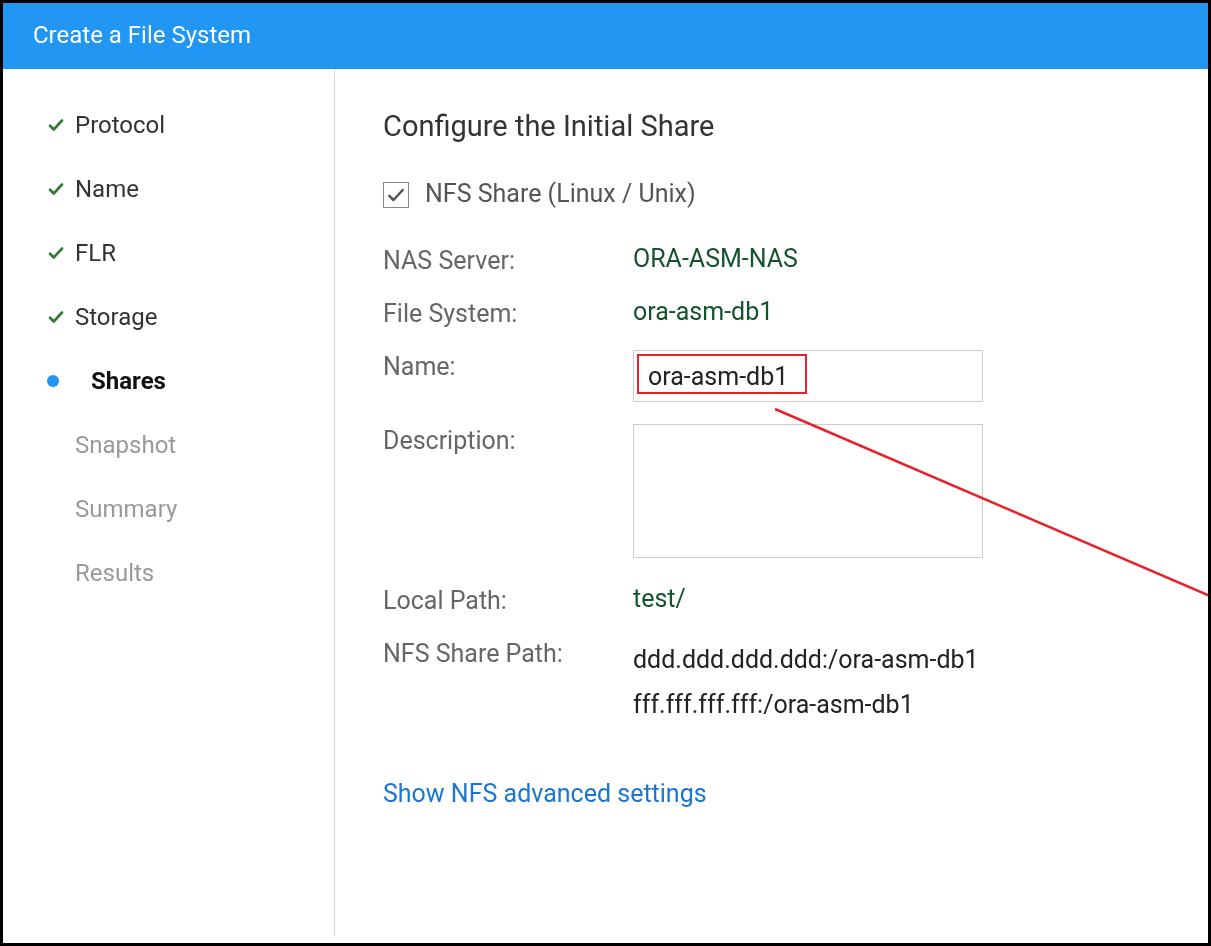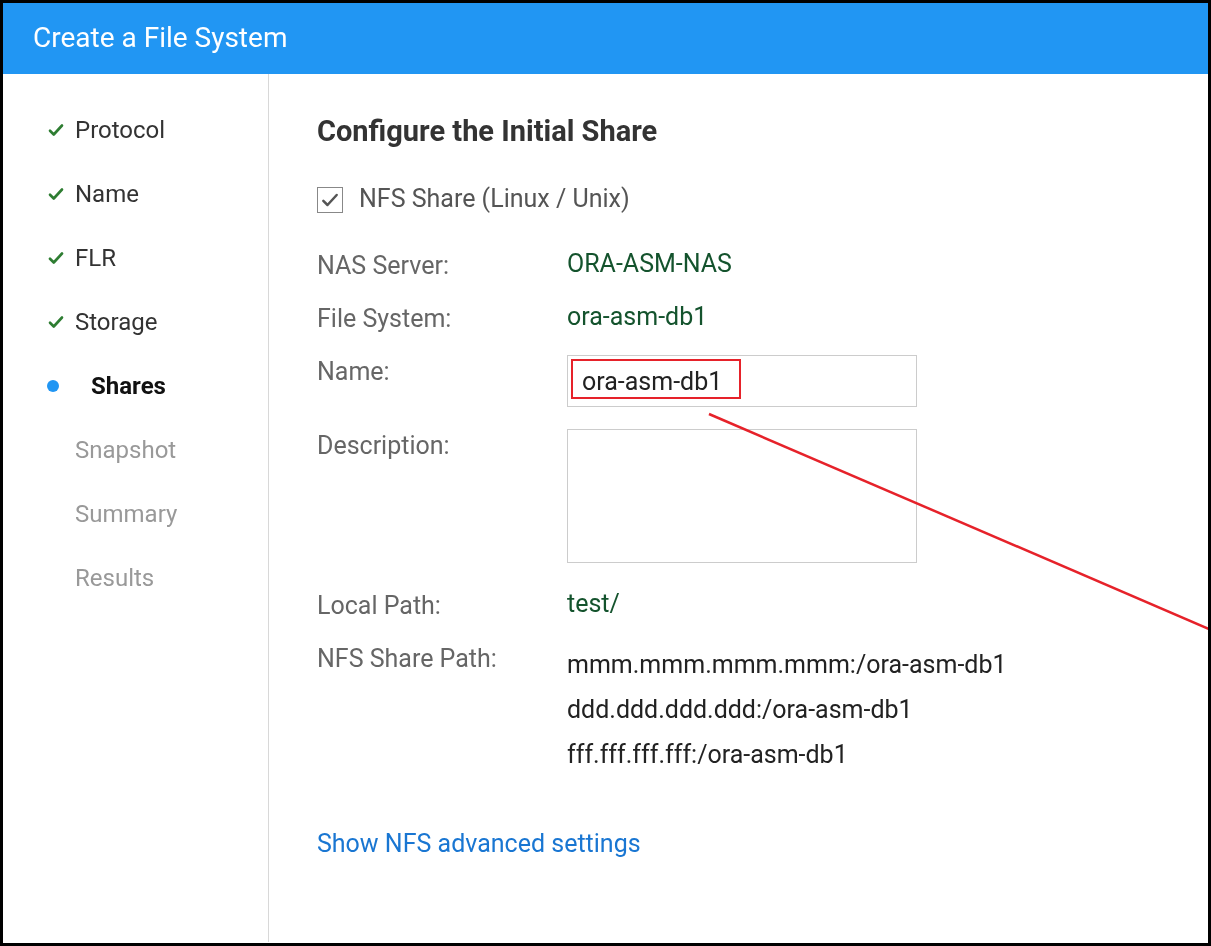--- a/index.html
+++ b/index.html
@@ -12,29 +12,29 @@
       background: #fff;
       width: 1211px;
       height: 946px;
       border: 3px solid #000;
       position: relative;
     }
     .header {
       background: #2196f3;
       color: #fff;
       padding: 18px 30px 20px 30px;
-      font-size: 28px;
+      font-size: 24px;
       font-weight: 400;
     }
     .container {
       display: flex;
       height: calc(100% - 72px);
     }
     .sidebar {
-      width: 266px;
+      width: 332px;
       border-right: 1px solid #d8d8d8;
       padding-top: 24px;
       padding-left: 44px;
     }
     .nav-item {
       display: flex;
       align-items: center;
       padding: 18px 0;
       font-size: 24px;
       color: #333;
@@ -68,21 +68,21 @@
       border-radius: 50%;
       display: inline-block;
     }
     .main {
       flex: 1;
       padding: 40px 48px 30px 48px;
       position: relative;
     }
     .page-title {
       font-size: 29px;
-      font-weight: 700;
+      font-weight: 400;
       color: #333;
       margin-bottom: 36px;
     }
     .checkbox-row {
       display: flex;
       align-items: flex-end;
       margin-bottom: 36px;
     }
     .checkbox-box {
       width: 26px;
@@ -271,21 +271,20 @@
     </div>
 
     <div class="form-row">
       <div class="form-label">Local Path:</div>
       <div class="form-value">test/</div>
     </div>
 
     <div class="form-row">
       <div class="form-label">NFS Share Path:</div>
       <div class="paths-value">
-        <div>mmm.mmm.mmm.mmm:/ora-asm-db1</div>
         <div>ddd.ddd.ddd.ddd:/ora-asm-db1</div>
         <div>fff.fff.fff.fff:/ora-asm-db1</div>
       </div>
     </div>
 
     <a class="link">Show NFS advanced settings</a>
 
     <svg class="arrow-overlay" style="left:430px; top:330px; width:580px; height:360px;" viewBox="0 0 580 360">
       <defs>
         <marker id="arrowhead" markerWidth="10" markerHeight="8" refX="9" refY="4" orient="auto">

